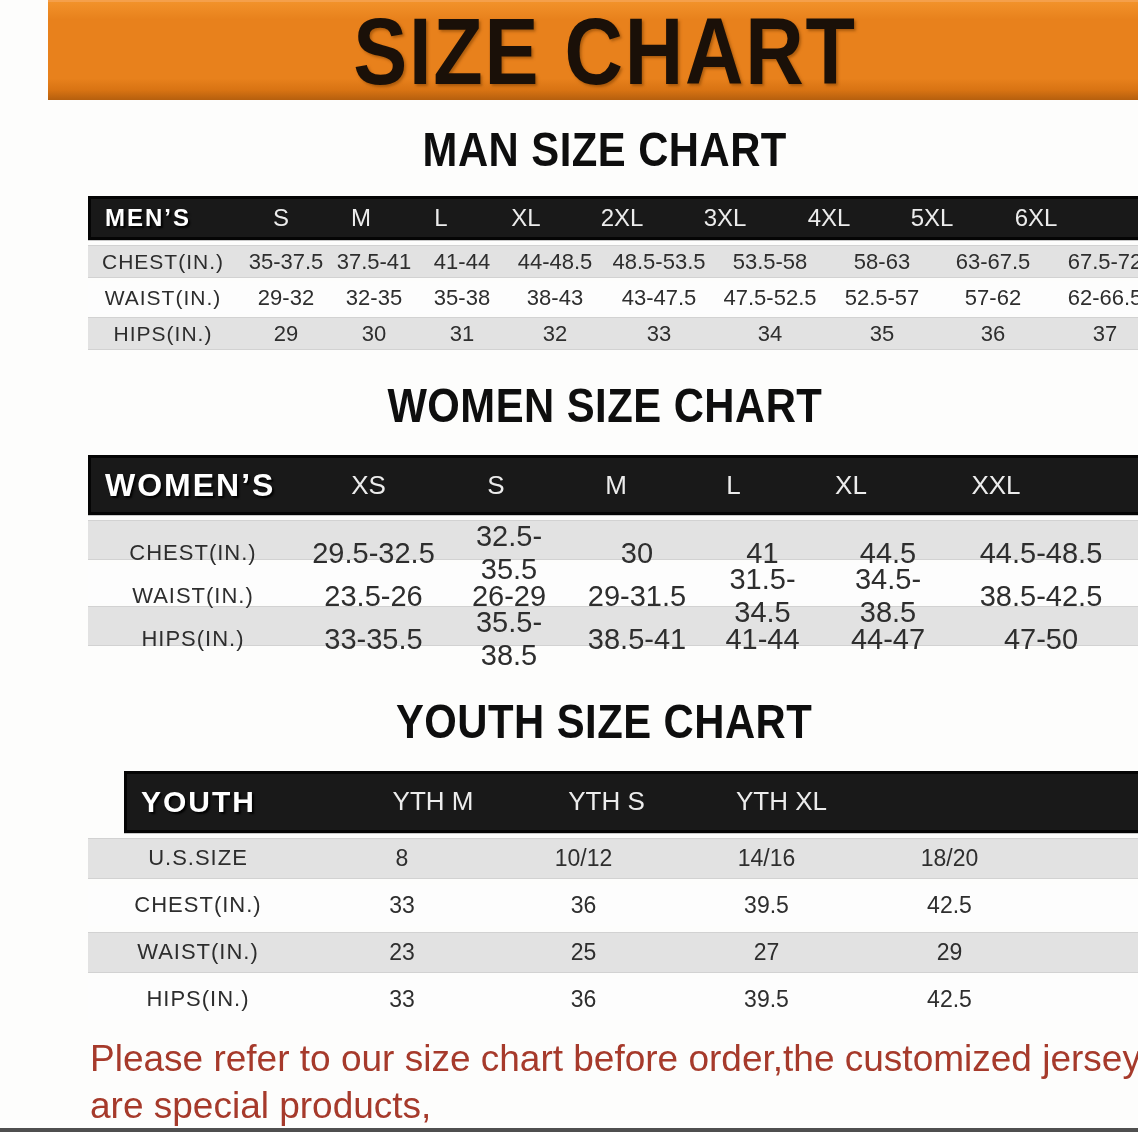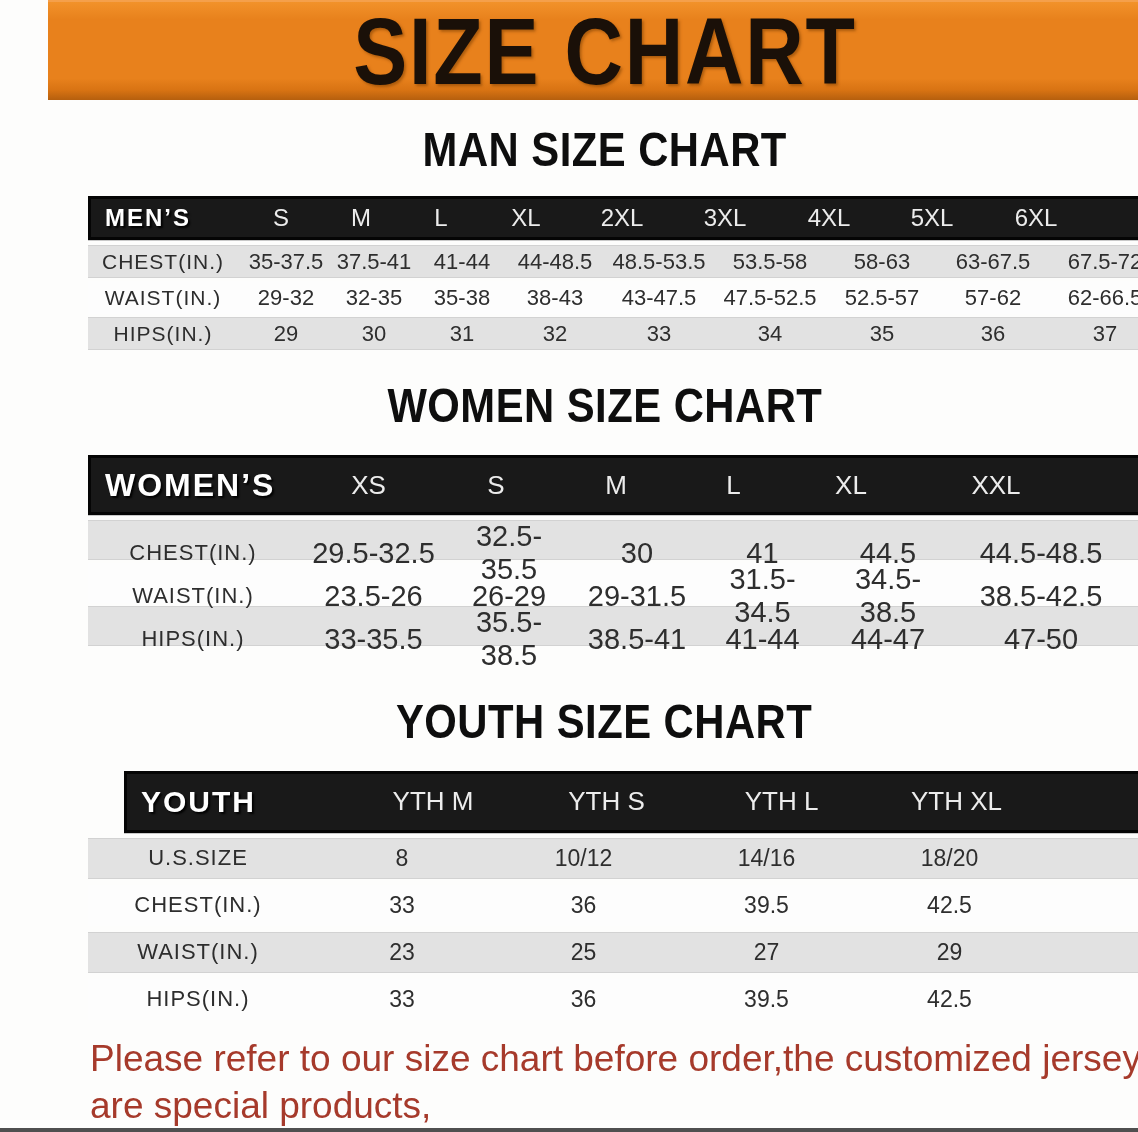--- a/index.html
+++ b/index.html
@@ -251,21 +251,20 @@
 
   <section>
     <div class="sec-heading h-youth">
       <span class="sec-heading-text">YOUTH SIZE CHART</span>
     </div>
     <div class="table t-youth">
       <div class="thead thead-youth grid-youth">
         <div class="th-label">YOUTH</div>
         <div class="th">YTH M</div>
         <div class="th">YTH S</div>
-        <div class="th">YTH L</div>
         <div class="th">YTH XL</div>
       </div>
       <div class="trow gray grid-youth">
         <div class="td-label">U.S.SIZE</div>
         <div class="td">8</div>
         <div class="td">10/12</div>
         <div class="td">14/16</div>
         <div class="td">18/20</div>
       </div>
       <div class="trow white grid-youth">

